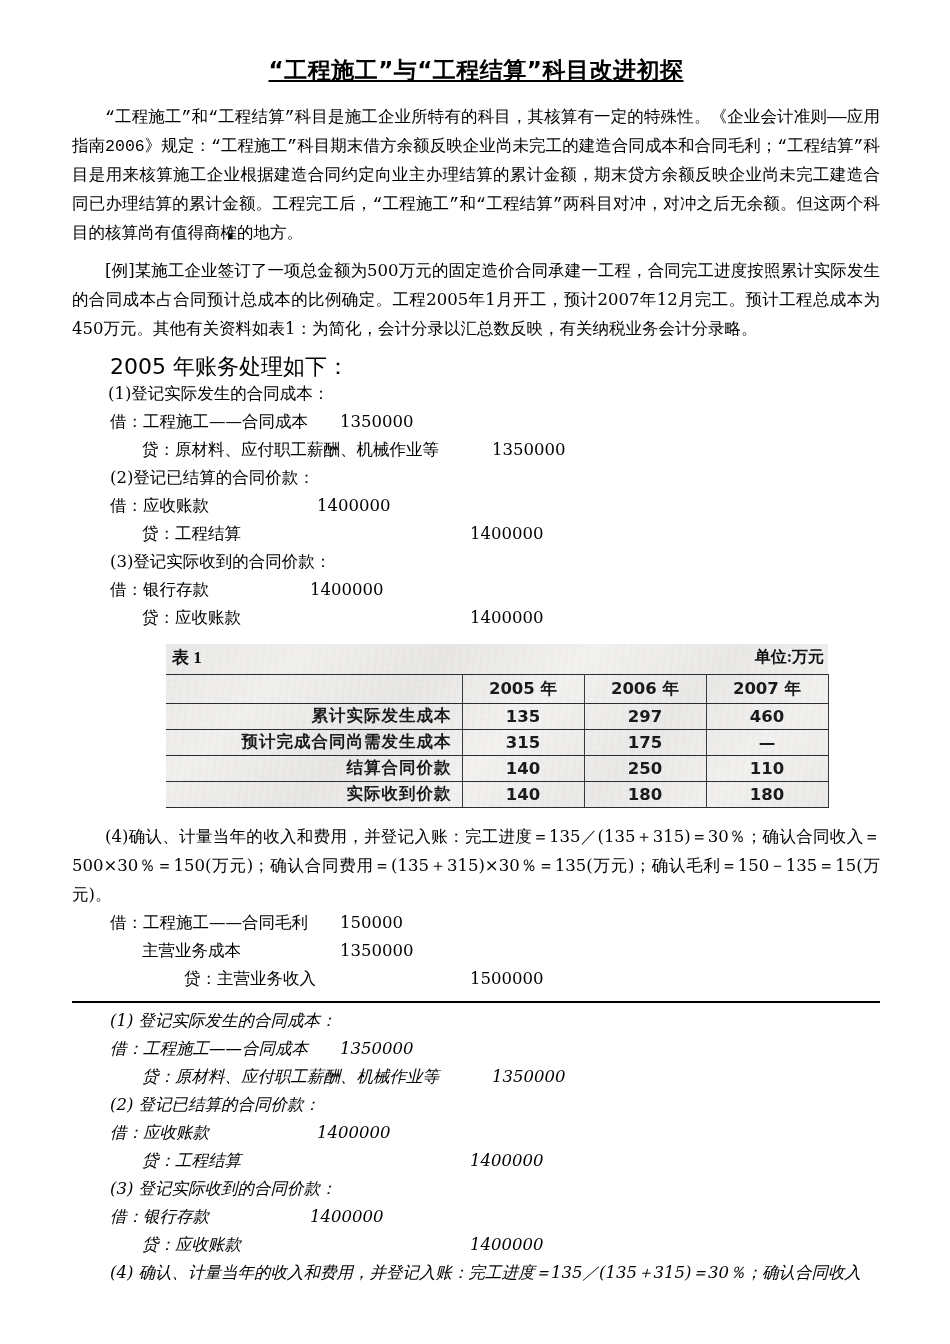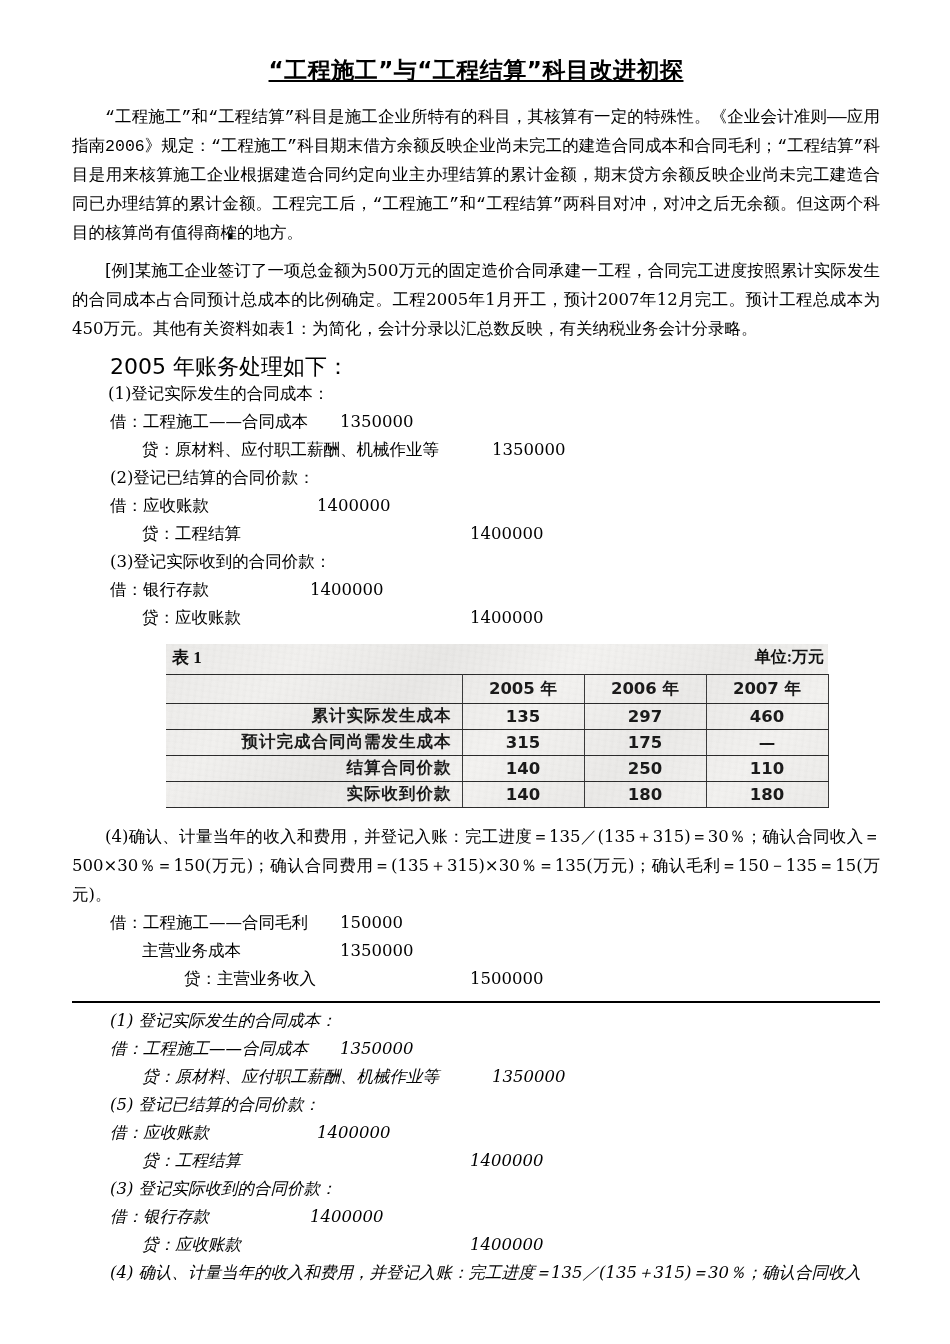--- a/index.html
+++ b/index.html
@@ -309,21 +309,21 @@
         <span class="txt" style="left:38px;">借：工程施工——合同成本</span>
         <span class="num" style="left:268px;">1350000</span>
       </div>
 
       <div class="row">
         <span class="txt" style="left:70px;">贷：原材料、应付职工薪酬、机械作业等</span>
         <span class="num" style="left:420px;">1350000</span>
       </div>
 
       <div class="row">
-        <span class="txt" style="left:38px;">(5) 登记已结算的合同价款：</span>
+        <span class="txt" style="left:38px;">(2) 登记已结算的合同价款：</span>
       </div>
 
       <div class="row">
         <span class="txt" style="left:38px;">借：应收账款</span>
         <span class="num" style="left:245px;">1400000</span>
       </div>
 
       <div class="row">
         <span class="txt" style="left:70px;">贷：工程结算</span>
         <span class="num" style="left:398px;">1400000</span>

